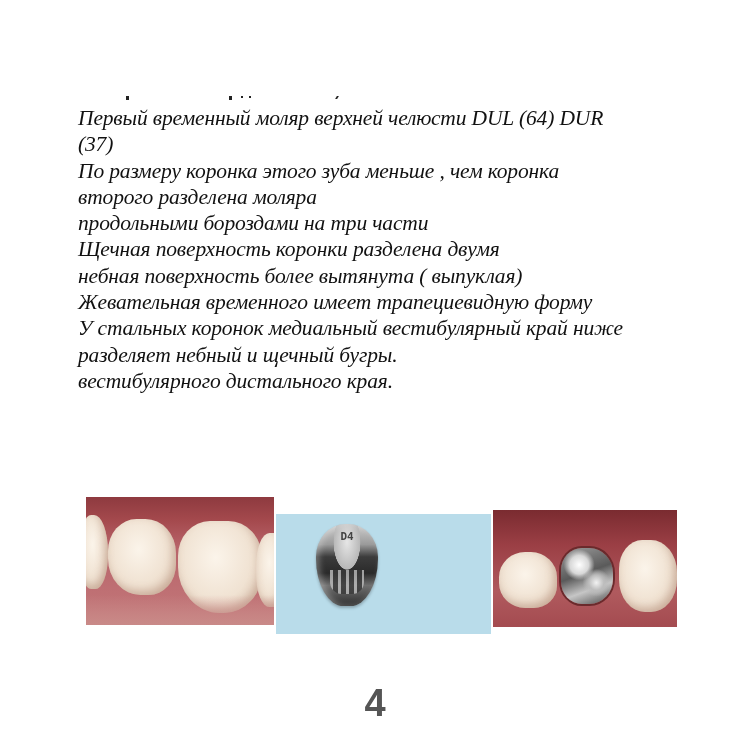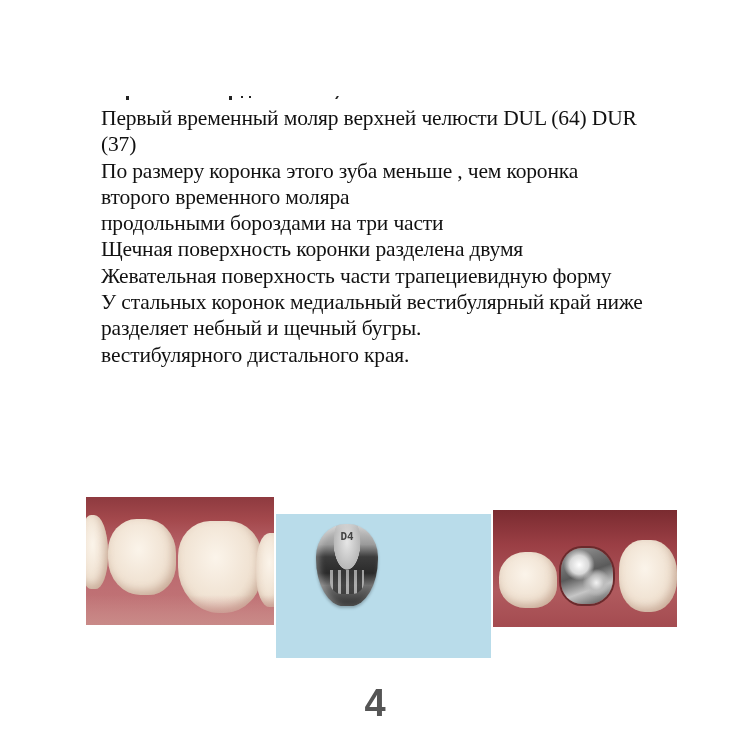--- a/index.html
+++ b/index.html
@@ -30,26 +30,27 @@
     }
     .artifact-line span {
       position: absolute;
       top: 0;
       width: 3px;
       height: 4px;
       background: #222;
     }
     .text-block {
       position: absolute;
-      left: 101px;
+      left: 78px;
       top: 105px;
       width: 640px;
       font-size: 21.5px;
       line-height: 26.3px;
       letter-spacing: -0.15px;
+      font-style: italic;
     }
     .text-block .line {
       display: block;
       white-space: nowrap;
     }
     .photo {
       position: absolute;
       overflow: hidden;
     }
     
@@ -66,21 +67,21 @@
     .p1-t2 { left: 22px; top: 22px; width: 68px; height: 76px; border-radius: 42% 45% 40% 48%; }
     .p1-t3 { left: 92px; top: 24px; width: 84px; height: 92px; border-radius: 38% 40% 45% 50%; }
     .p1-t4 { left: 170px; top: 36px; width: 30px; height: 74px; border-radius: 45% 30% 40% 45%; }
     .gum-low {
       position: absolute; left: 0; bottom: 0; width: 100%; height: 30px;
       background: linear-gradient(180deg, rgba(200,130,130,0) 0%, #c98a88 100%);
     }
 
     
     .photo-2 {
-      left: 276px; top: 514px; width: 215px; height: 144px;
+      left: 276px; top: 514px; width: 215px; height: 120px;
       background: #b9dcea;
     }
     .crown {
       position: absolute;
       top: 10px;
       width: 62px; height: 82px;
       border-radius: 48% 48% 44% 44% / 40% 40% 58% 58%;
       background:
         radial-gradient(ellipse at 50% 22%, #e6e6e6 0%, #b8b8b8 30%, rgba(0,0,0,0) 31%),
         linear-gradient(180deg, #cfcfcf 0%, #9a9a9a 25%, #3c3c3c 40%, #2a2a2a 60%, #6f6f6f 75%, #2e2e2e 100%);
@@ -144,24 +145,25 @@
     <span style="left:143px"></span>
     <span style="left:155px; width:2px; height:2px"></span>
     <span style="left:163px; width:2px; height:2px"></span>
     <span style="left:250px; width:2px; height:3px; transform:skewX(-30deg)"></span>
   </div>
 
   <div class="text-block">
     <span class="line">Первый временный моляр верхней челюсти DUL (64) DUR</span>
     <span class="line">(37)</span>
     <span class="line">По размеру коронка этого зуба меньше , чем коронка</span>
-    <span class="line">второго временного моляра</span>
+    <span class="line">второго разделена моляра</span>
     <span class="line">продольными бороздами на три части</span>
     <span class="line">Щечная поверхность коронки разделена двумя</span>
-    <span class="line">Жевательная поверхность части трапециевидную форму</span>
+    <span class="line">небная поверхность более вытянута ( выпуклая)</span>
+    <span class="line">Жевательная временного имеет трапециевидную форму</span>
     <span class="line">У стальных коронок медиальный вестибулярный край ниже</span>
     <span class="line">разделяет небный и щечный бугры.</span>
     <span class="line">вестибулярного дистального края.</span>
   </div>
 
   <div class="photo photo-1">
     <div class="tooth p1-t1"></div>
     <div class="tooth p1-t2"></div>
     <div class="tooth p1-t3"></div>
     <div class="tooth p1-t4"></div>

